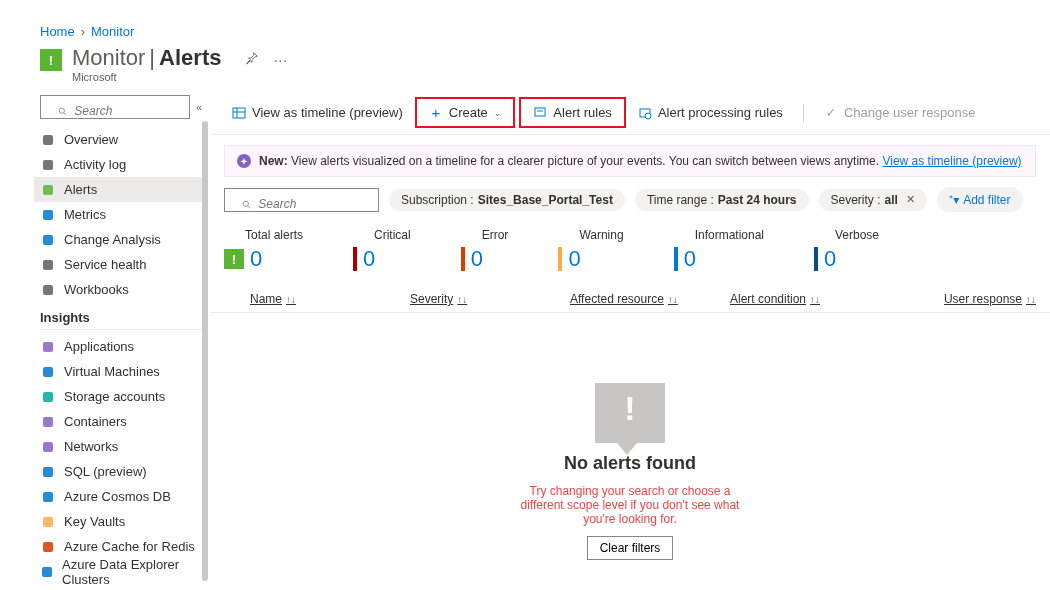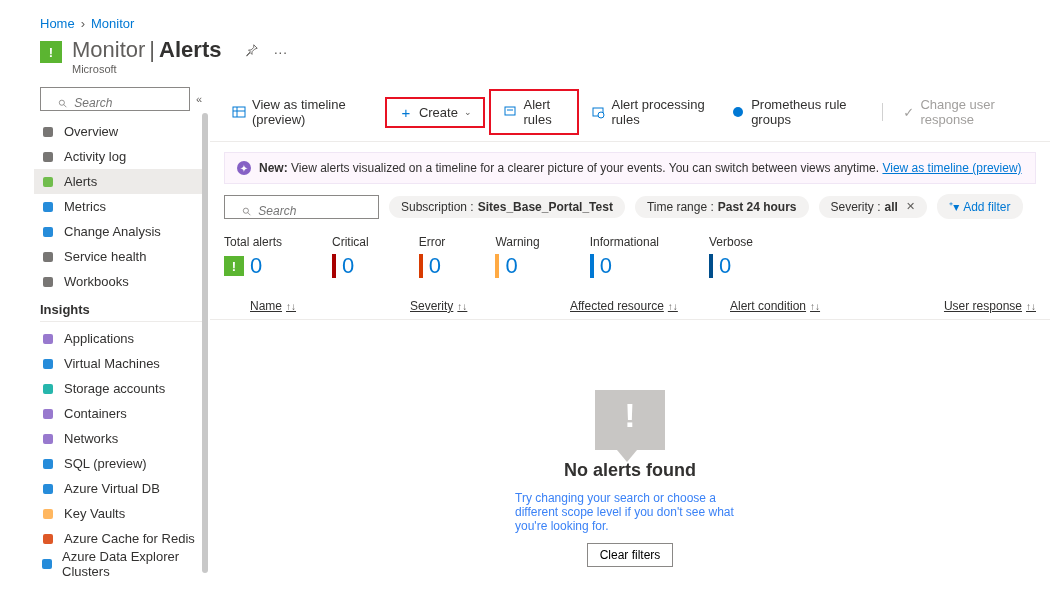--- a/index.html
+++ b/index.html
@@ -1,18 +1,18 @@
 <!DOCTYPE html>
 <html><head>
 <meta charset="utf-8">
 <style>
   * { box-sizing: border-box; margin: 0; padding: 0; }
   body { font-family: "Segoe UI", Arial, sans-serif; font-size: 13px; color: #323130; background: #fff; width: 1050px; height: 590px; overflow: hidden; }
   a { color: #0078d4; text-decoration: none; }
-  .breadcrumb { padding: 16px 14px 2px 40px; font-size: 13px; display: flex; align-items: center; gap: 6px; color: #0078d4; }
+  .breadcrumb { padding: 24px 14px 2px 40px; font-size: 13px; display: flex; align-items: center; gap: 6px; color: #0078d4; }
   .breadcrumb .sep { color: #605e5c; }
   .page-header { display: flex; align-items: flex-start; padding: 4px 14px 8px 40px; gap: 10px; }
   .page-icon { width: 22px; height: 22px; background: #5bb531; display: flex; align-items: center; justify-content: center; color: #fff; font-weight: bold; margin-top: 4px; }
   .title-block { display: flex; flex-direction: column; }
   .title-line { display: flex; align-items: baseline; gap: 4px; font-size: 22px; }
   .title-line .thin { font-weight: 400; color: #605e5c; }
   .title-line .bold { font-weight: 600; }
   .subtitle { font-size: 11px; color: #605e5c; }
   .header-actions { display: flex; align-items: center; gap: 14px; margin-left: 14px; margin-top: 6px; color: #605e5c; font-size: 14px; }
   .pin-icon, .dots-icon { cursor: pointer; }
@@ -40,33 +40,33 @@
   .banner .purple-dot { width: 14px; height: 14px; border-radius: 50%; background: #8661c5; color: #fff; display: flex; align-items: center; justify-content: center; font-size: 10px; }
   .banner a { text-decoration: underline; }
   .filters { display: flex; align-items: center; gap: 10px; padding: 0 14px 10px 14px; font-size: 12px; }
   .filters .search-wrap { width: 155px; flex: none; height: 24px; }
   .pill { background: #f3f2f1; border-radius: 12px; padding: 4px 12px; display: inline-flex; align-items: center; gap: 4px; font-size: 12px; }
   .pill .bold { font-weight: 600; }
   .pill .x { font-size: 11px; color: #605e5c; margin-left: 4px; cursor: pointer; }
   .pill.add { color: #0078d4; }
   .summary { display: flex; gap: 50px; padding: 6px 14px 14px 14px; }
   .summary-item { display: flex; flex-direction: column; gap: 4px; }
-  .summary-item .label { font-size: 12px; color: #323130; }
+  .summary-item .label { font-size: 12px; color: #323130; margin-left: 21px; }
   .summary-item .val { display: flex; align-items: center; gap: 6px; font-size: 22px; color: #0078d4; }
   .sev-bar { width: 4px; height: 24px; display: inline-block; }
   .total-badge { width: 20px; height: 20px; background: #5bb531; display: flex; align-items: center; justify-content: center; color: #fff; font-weight: bold; font-size: 13px; }
   .table-header { display: flex; align-items: center; padding: 6px 14px; border-bottom: 1px solid #edebe9; font-size: 12px; color: #323130; }
   .table-header .col { display: inline-flex; align-items: center; gap: 4px; text-decoration: underline; }
   .sort { font-size: 10px; color: #605e5c; }
   .empty { flex: 1; display: flex; flex-direction: column; align-items: center; justify-content: flex-start; padding-top: 70px; gap: 10px; color: #323130; }
   .empty .big-icon { width: 70px; height: 60px; background: #c8c6c4; position: relative; }
   .empty .big-icon::after { content: ""; position: absolute; bottom: -12px; left: 22px; border-top: 12px solid #c8c6c4; border-left: 10px solid transparent; border-right: 10px solid transparent; }
   .empty .big-icon .bang { position: absolute; top: 6px; left: 50%; transform: translateX(-50%); font-size: 34px; color: #fff; font-weight: bold; }
   .empty h3 { font-size: 18px; font-weight: 600; }
-  .empty p { font-size: 12px; color: #3b82f6; max-width: 230px; }
+  .empty p { font-size: 12px; color: #ef4444; text-align: center; max-width: 230px; }
   .clear-btn { border: 1px solid #8a8886; background: #fff; padding: 4px 12px; font-size: 12px; cursor: pointer; }
 </style>
 </head>
 <body>
 
 <div class="breadcrumb">
   <a>Home</a>
   <span class="sep">›</span>
   <a>Monitor</a>
 </div>
@@ -211,21 +211,21 @@
             </svg>
           </span>
           <span>SQL (preview)</span>
         </div>
         <div class="nav-item">
           <span class="nav-icon">
             <svg width="14" height="14" viewBox="0 0 14 14">
               <rect x="2" y="2" width="10" height="10" rx="2" fill="#0078d4" opacity="0.85"></rect>
             </svg>
           </span>
-          <span>Azure Virtual DB</span>
+          <span>Azure Cosmos DB</span>
         </div>
         <div class="nav-item">
           <span class="nav-icon">
             <svg width="14" height="14" viewBox="0 0 14 14">
               <rect x="2" y="2" width="10" height="10" rx="2" fill="#ffaa44" opacity="0.85"></rect>
             </svg>
           </span>
           <span>Key Vaults</span>
         </div>
         <div class="nav-item">
@@ -280,28 +280,20 @@
       </span>
       <span class="toolbar-btn">
         <span class="ticon">
             <svg width="14" height="14">
               <rect x="2" y="3" width="10" height="8" fill="none" stroke="#0078d4"></rect>
               <circle cx="10" cy="10" r="3" fill="#fff" stroke="#0078d4"></circle>
             </svg>
           </span>
         <span>Alert processing rules</span>
       </span>
-      <span class="toolbar-btn">
-        <span class="ticon">
-            <svg width="14" height="14">
-              <circle cx="7" cy="7" r="5" fill="#0078d4"></circle>
-            </svg>
-          </span>
-        <span>Prometheus rule groups</span>
-      </span>
       <span class="toolbar-sep"></span>
       <span class="toolbar-btn disabled">
         <span class="ticon">✓</span>
         <span>Change user response</span>
       </span>
     </div>
 
     <div class="banner">
       <span class="purple-dot">✦</span>
       <span>

